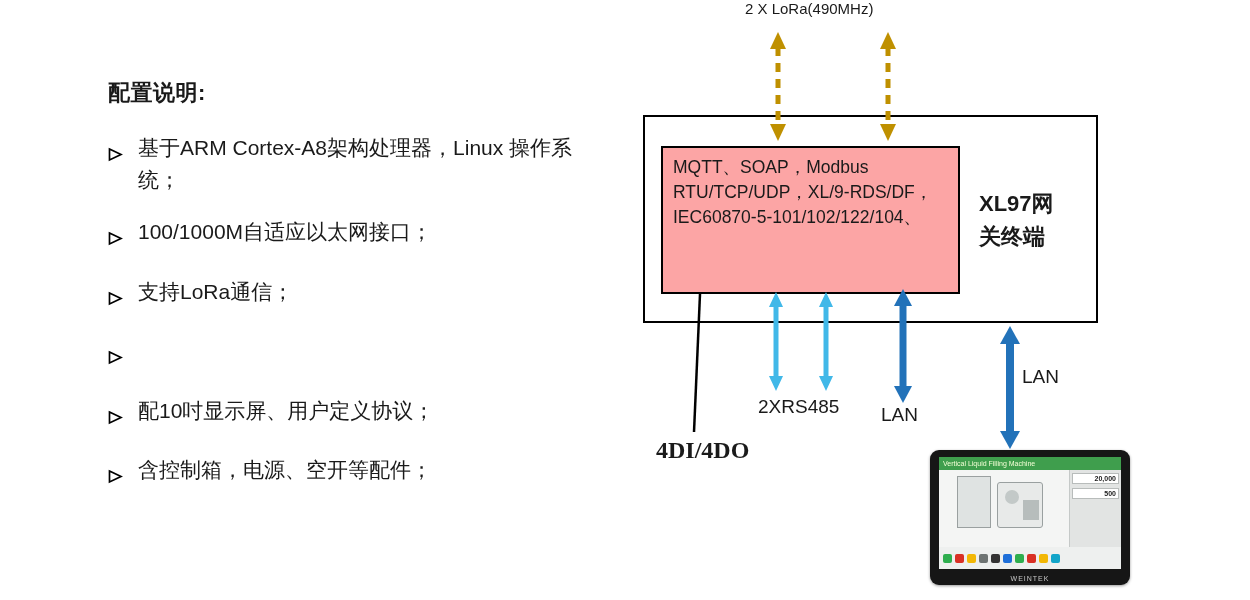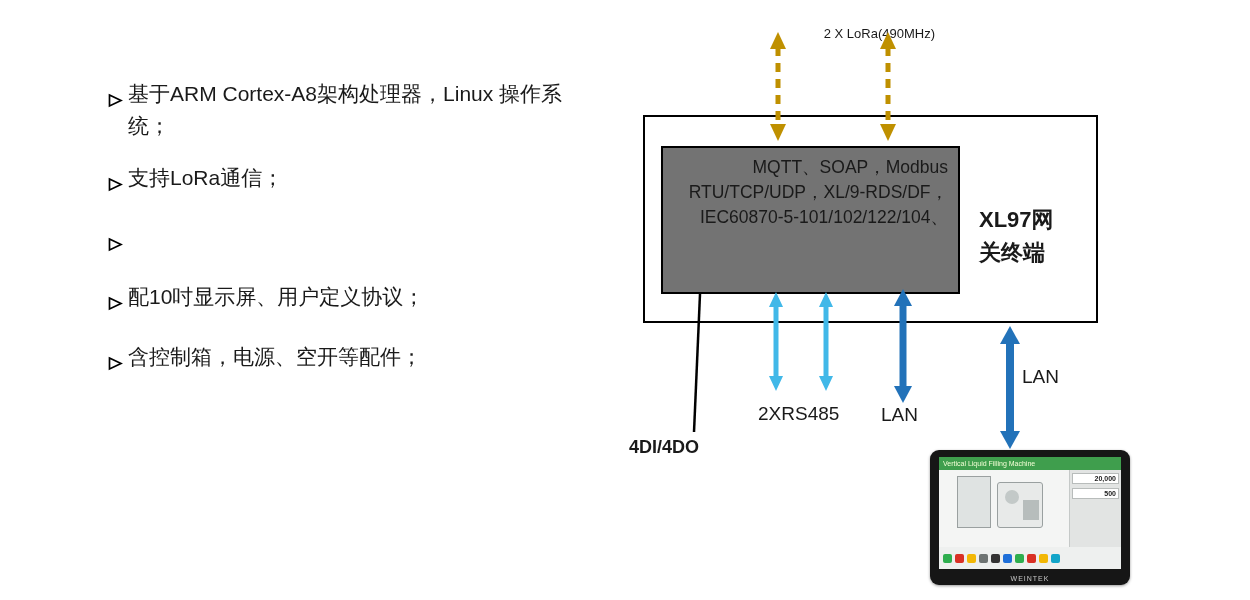--- a/index.html
+++ b/index.html
@@ -4,32 +4,32 @@
 <style>
   * { margin:0; padding:0; box-sizing:border-box; }
   html,body { background:#ffffff; }
   .slide {
     position:relative; width:1250px; height:600px; background:#ffffff;
     font-family:"Liberation Sans","DejaVu Sans",sans-serif; color:#1a1a1a; overflow:hidden;
   }
   
   .notes { position:absolute; left:108px; top:78px; width:515px; }
   .notes-title { font-size:22px; font-weight:bold; margin-bottom:24px; letter-spacing:0.5px; }
-  .note-item { display:flex; gap:4px; margin-bottom:21px; font-size:21px; line-height:1.5; }
+  .note-item { display:flex; gap:14px; margin-bottom:21px; font-size:21px; line-height:1.5; }
   .note-item .bullet { flex:0 0 16px; margin-top:7px; }
   .note-item .txt { max-width:447px; }
   
   .outer-box { position:absolute; left:643px; top:115px; width:455px; height:208px; border:2px solid #000; background:#fff; }
-  .inner-box { position:absolute; left:661px; top:146px; width:299px; height:148px; border:2px solid #000; background:#737373;
-               padding:7px 10px; font-size:17.5px; line-height:1.42;text-align:right; }
+  .inner-box { position:absolute; left:661px; top:146px; width:299px; height:148px; border:2px solid #000; background:#fca5a5;
+               padding:7px 10px; font-size:17.5px; line-height:1.42; }
   .gateway-label { position:absolute; left:979px; top:187px; width:90px; font-size:22px; font-weight:bold;
-                   line-height:1.5; word-break:break-all;margin-top:16px; }
-  .top-label { position:absolute; left:745px; top:26px; width:190px; text-align:right; font-size:13px; }
-  .lbl-dio   { position:absolute; left:629px; top:437px; font-size:18px; font-weight:bold; }
-  .lbl-rs485 { position:absolute; left:758px; top:396px; font-size:19px;margin-top:7px; }
+                   line-height:1.5; word-break:break-all; }
+  .top-label { position:absolute; left:745px; top:0; width:190px; text-align:left; font-size:15px; }
+  .lbl-dio   { position:absolute; left:656px; top:437px; font-size:24px; font-weight:bold;font-family:Liberation Serif, serif; }
+  .lbl-rs485 { position:absolute; left:758px; top:396px; font-size:19px; }
   .lbl-lan1  { position:absolute; left:881px; top:404px; font-size:19px; }
   .lbl-lan2  { position:absolute; left:1022px; top:366px; font-size:19px; }
   .arrow-layer { position:absolute; left:0; top:0; width:1250px; height:600px; pointer-events:none; }
   
   .hmi { position:absolute; left:930px; top:450px; width:200px; height:135px; background:#161616;
          border-radius:9px; padding:7px 9px 16px 9px; box-shadow:0 1px 3px rgba(0,0,0,.4); }
   .hmi-logo { position:absolute; left:0; right:0; bottom:3px; text-align:center; font-size:7px; color:#c7c7c7; letter-spacing:1px; }
   .screen { position:relative; width:100%; height:100%; background:#e9ecea; overflow:hidden; display:flex; flex-direction:column; }
   .scr-header { height:13px; background:#3f9e4d; color:#f4ffd6; font-size:7px; line-height:13px; padding-left:4px; white-space:nowrap; overflow:hidden; }
   .scr-body { flex:1; display:flex; }
@@ -44,28 +44,37 @@
   .scr-buttons .dot { width:9px; height:9px; border-radius:2px; }
   .c-green{background:#2eae4e}.c-red{background:#d93025}.c-yellow{background:#f2b705}
   .c-blue{background:#1e6fd9}.c-cyan{background:#12a5c9}.c-gray{background:#6d7372}.c-dark{background:#333}
 </style>
 </head>
 <body>
 
 <div class="slide">
 
   <div class="notes">
+    <div class="notes-title">配置说明:</div>
 
     <div class="note-item">
       <span class="bullet">
         <svg width="15" height="15" viewBox="0 0 15 15">
             <polygon points="1.5,2 13,7.5 1.5,13" fill="#ffffff" stroke="#000000" stroke-width="1.7"></polygon>
           </svg>
       </span>
       <span class="txt">基于ARM Cortex-A8架构处理器，Linux 操作系统；</span>
+    </div>
+    <div class="note-item">
+      <span class="bullet">
+        <svg width="15" height="15" viewBox="0 0 15 15">
+            <polygon points="1.5,2 13,7.5 1.5,13" fill="#ffffff" stroke="#000000" stroke-width="1.7"></polygon>
+          </svg>
+      </span>
+      <span class="txt">100/1000M自适应以太网接口；</span>
     </div>
     <div class="note-item">
       <span class="bullet">
         <svg width="15" height="15" viewBox="0 0 15 15">
             <polygon points="1.5,2 13,7.5 1.5,13" fill="#ffffff" stroke="#000000" stroke-width="1.7"></polygon>
           </svg>
       </span>
       <span class="txt">支持LoRa通信；</span>
     </div>
     <div class="note-item">

